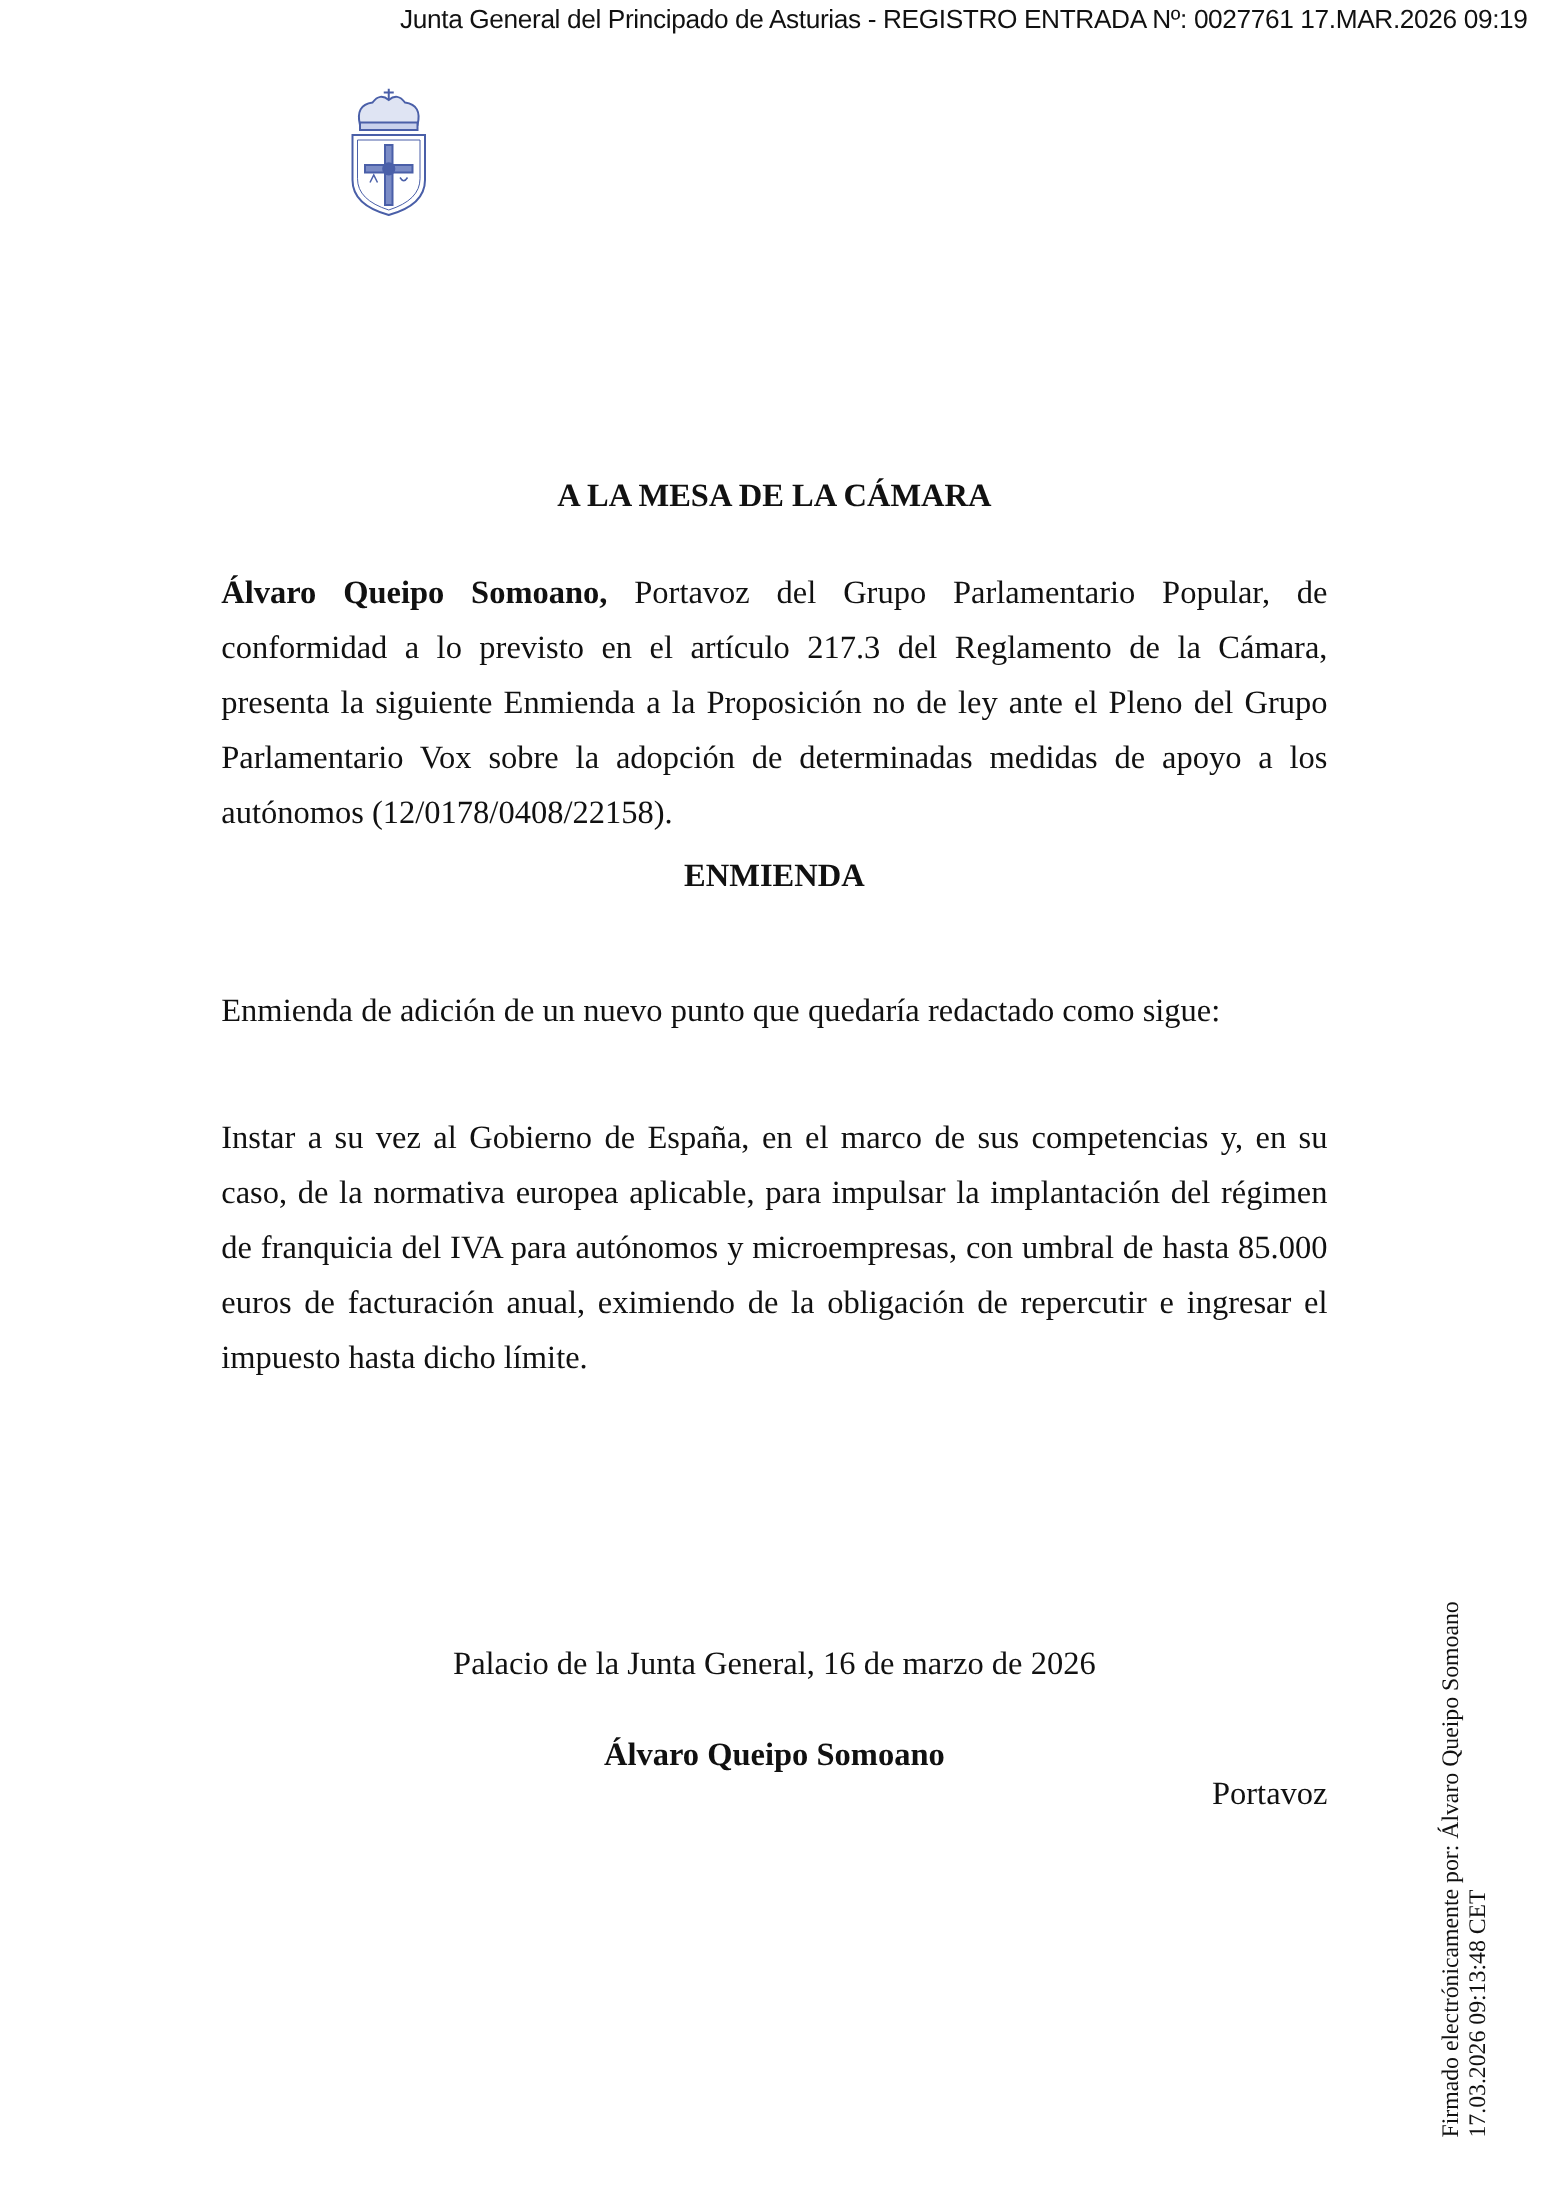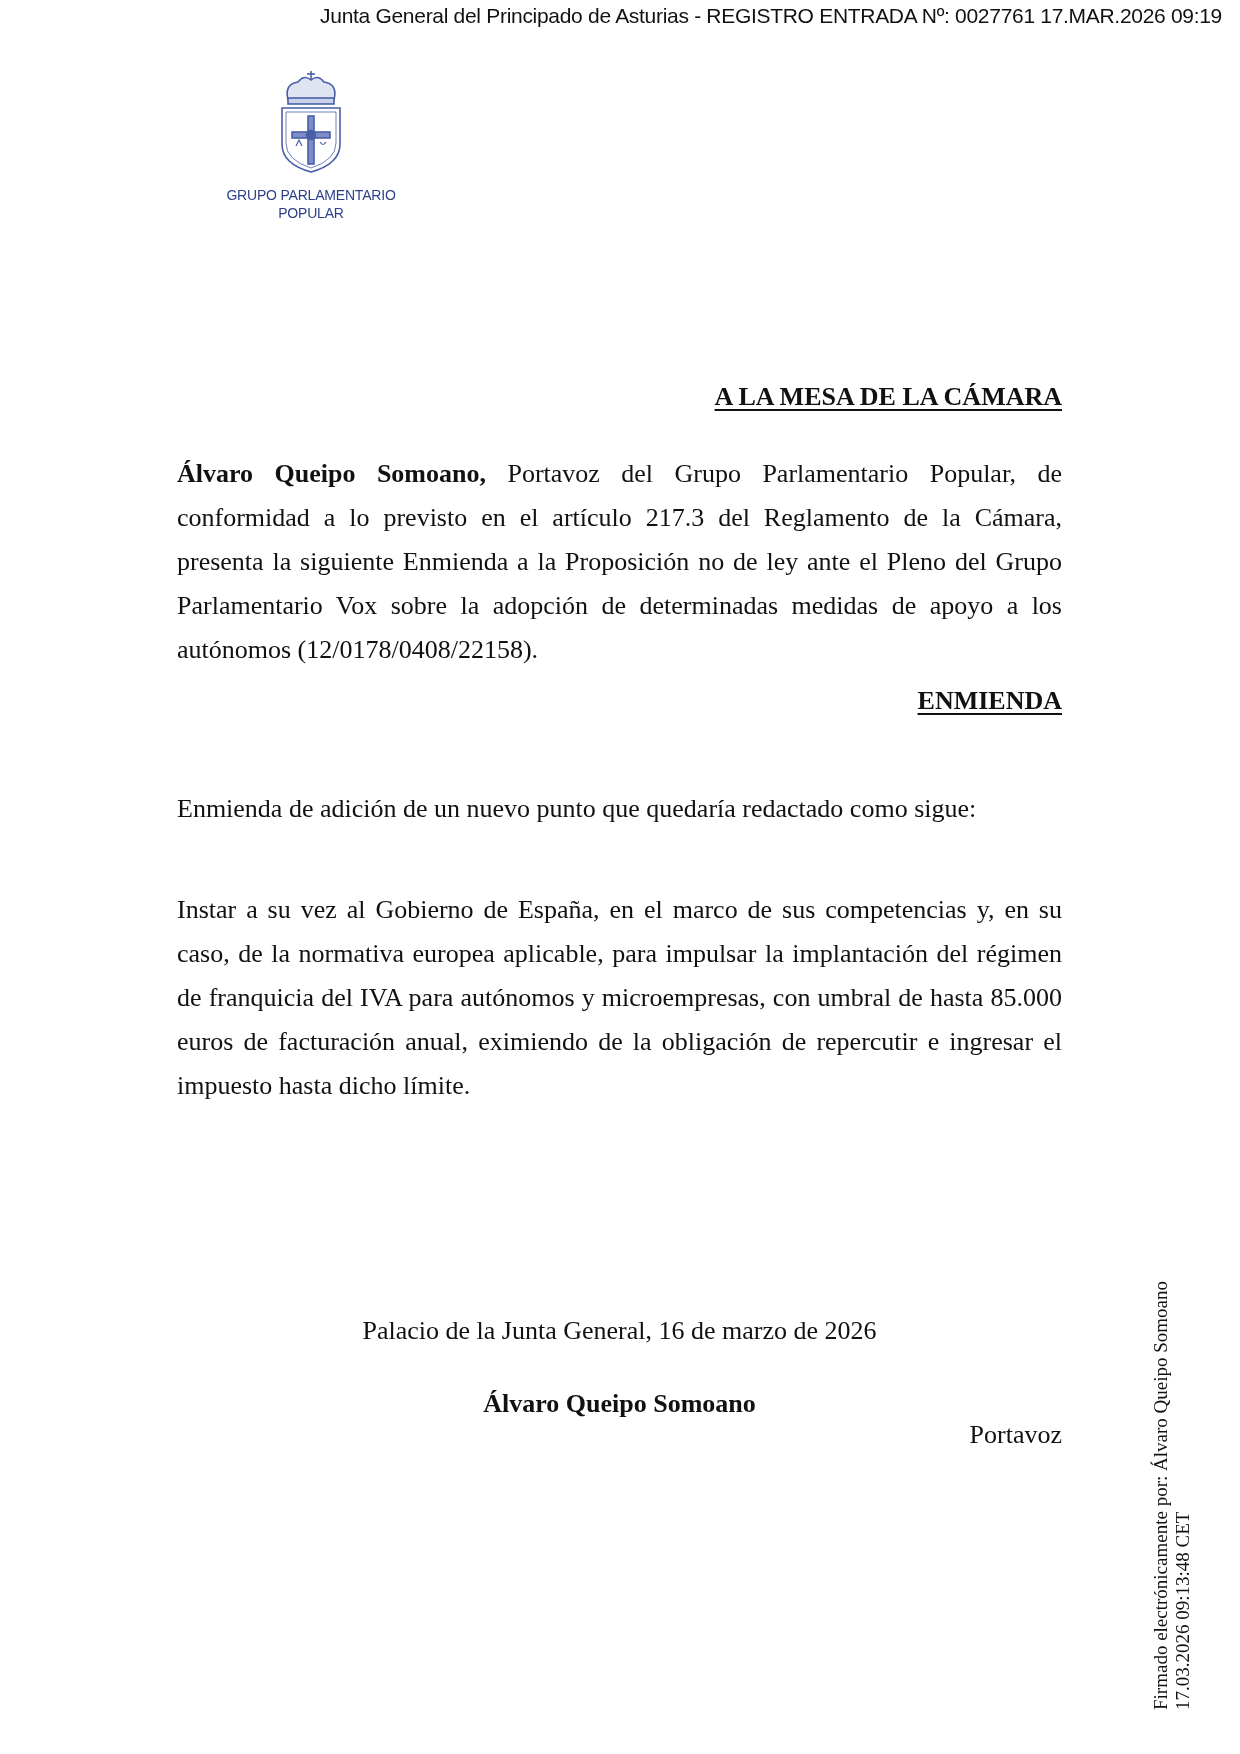--- a/index.html
+++ b/index.html
@@ -14,22 +14,22 @@
   .logo-title {
     font-family: "Liberation Serif", serif; color: #2c3f8a; font-size: 22px; line-height: 27px;
     margin-top: 14px;
   }
   .logo-group {
     font-family: "Liberation Sans", sans-serif; color: #2c3f8a; font-size: 14px; line-height: 18px;
     margin-top: 12px; letter-spacing: -0.2px;
   }
   .doc { position: absolute; left: 177px; width: 885px; font-family: "Liberation Serif", serif; font-size: 26px; }
   .heading {
-    position: absolute; left: 0; width: 885px; text-align: right;
-    font-weight: bold; text-decoration: underline; text-decoration-thickness: 2px; text-underline-offset: 4px;
+    position: absolute; left: 0; width: 885px; text-align: center;
+    font-weight: bold; text-decoration-thickness: 2px; text-underline-offset: 4px;
     font-size: 26px;
   }
   .para { position: absolute; left: 0; width: 885px; text-align: justify; line-height: 44px; }
   .para b { font-weight: bold; }
   .center { position: absolute; left: 0; width: 885px; text-align: center; }
   .vertical-sig {
     position: absolute; left: 1150px; top: 1710px;
     transform: rotate(-90deg); transform-origin: 0 0;
     font-family: "Liberation Serif", serif; font-size: 19px; line-height: 22px; white-space: nowrap;
   }
@@ -51,24 +51,20 @@
       <path d="M6 38 L64 38 L64 74 Q64 94 35 102 Q6 94 6 74 Z"></path>
       <path d="M10 42 L60 42 L60 73 Q60 90 35 98 Q10 90 10 73 Z" stroke-width="0.8"></path>
 
       <rect x="32" y="46" width="6" height="48" fill="#7b8cc6"></rect>
       <rect x="16" y="62" width="38" height="6" fill="#7b8cc6"></rect>
       <circle cx="35" cy="65" r="4.5" fill="#4a5fa8"></circle>
       <path d="M20 76 L23 70 L26 76" stroke-width="1.2"></path>
       <path d="M44 72 Q47 77 50 72" stroke-width="1.2"></path>
     </g>
   </svg>
-  <div class="logo-group">
-    <div>GRUPO PARLAMENTARIO</div>
-    <div>POPULAR</div>
-  </div>
 </div>
 
 <div class="doc" style="top:0;">
   <div class="heading" style="top:382px;">A LA MESA DE LA CÁMARA</div>
 
   <div class="para" style="top:452px;"><b>Álvaro Queipo Somoano,</b><span> Portavoz del Grupo Parlamentario Popular, de conformidad a lo previsto en el artículo 217.3 del Reglamento de la Cámara, presenta la siguiente Enmienda a la Proposición no de ley ante el Pleno del Grupo Parlamentario Vox sobre la adopción de determinadas medidas de apoyo a los autónomos (12/0178/0408/22158).</span></div>
 
   <div class="heading" style="top:686px;">ENMIENDA</div>
 
   <div class="para" style="top:787px;">Enmienda de adición de un nuevo punto que quedaría redactado como sigue:</div>

